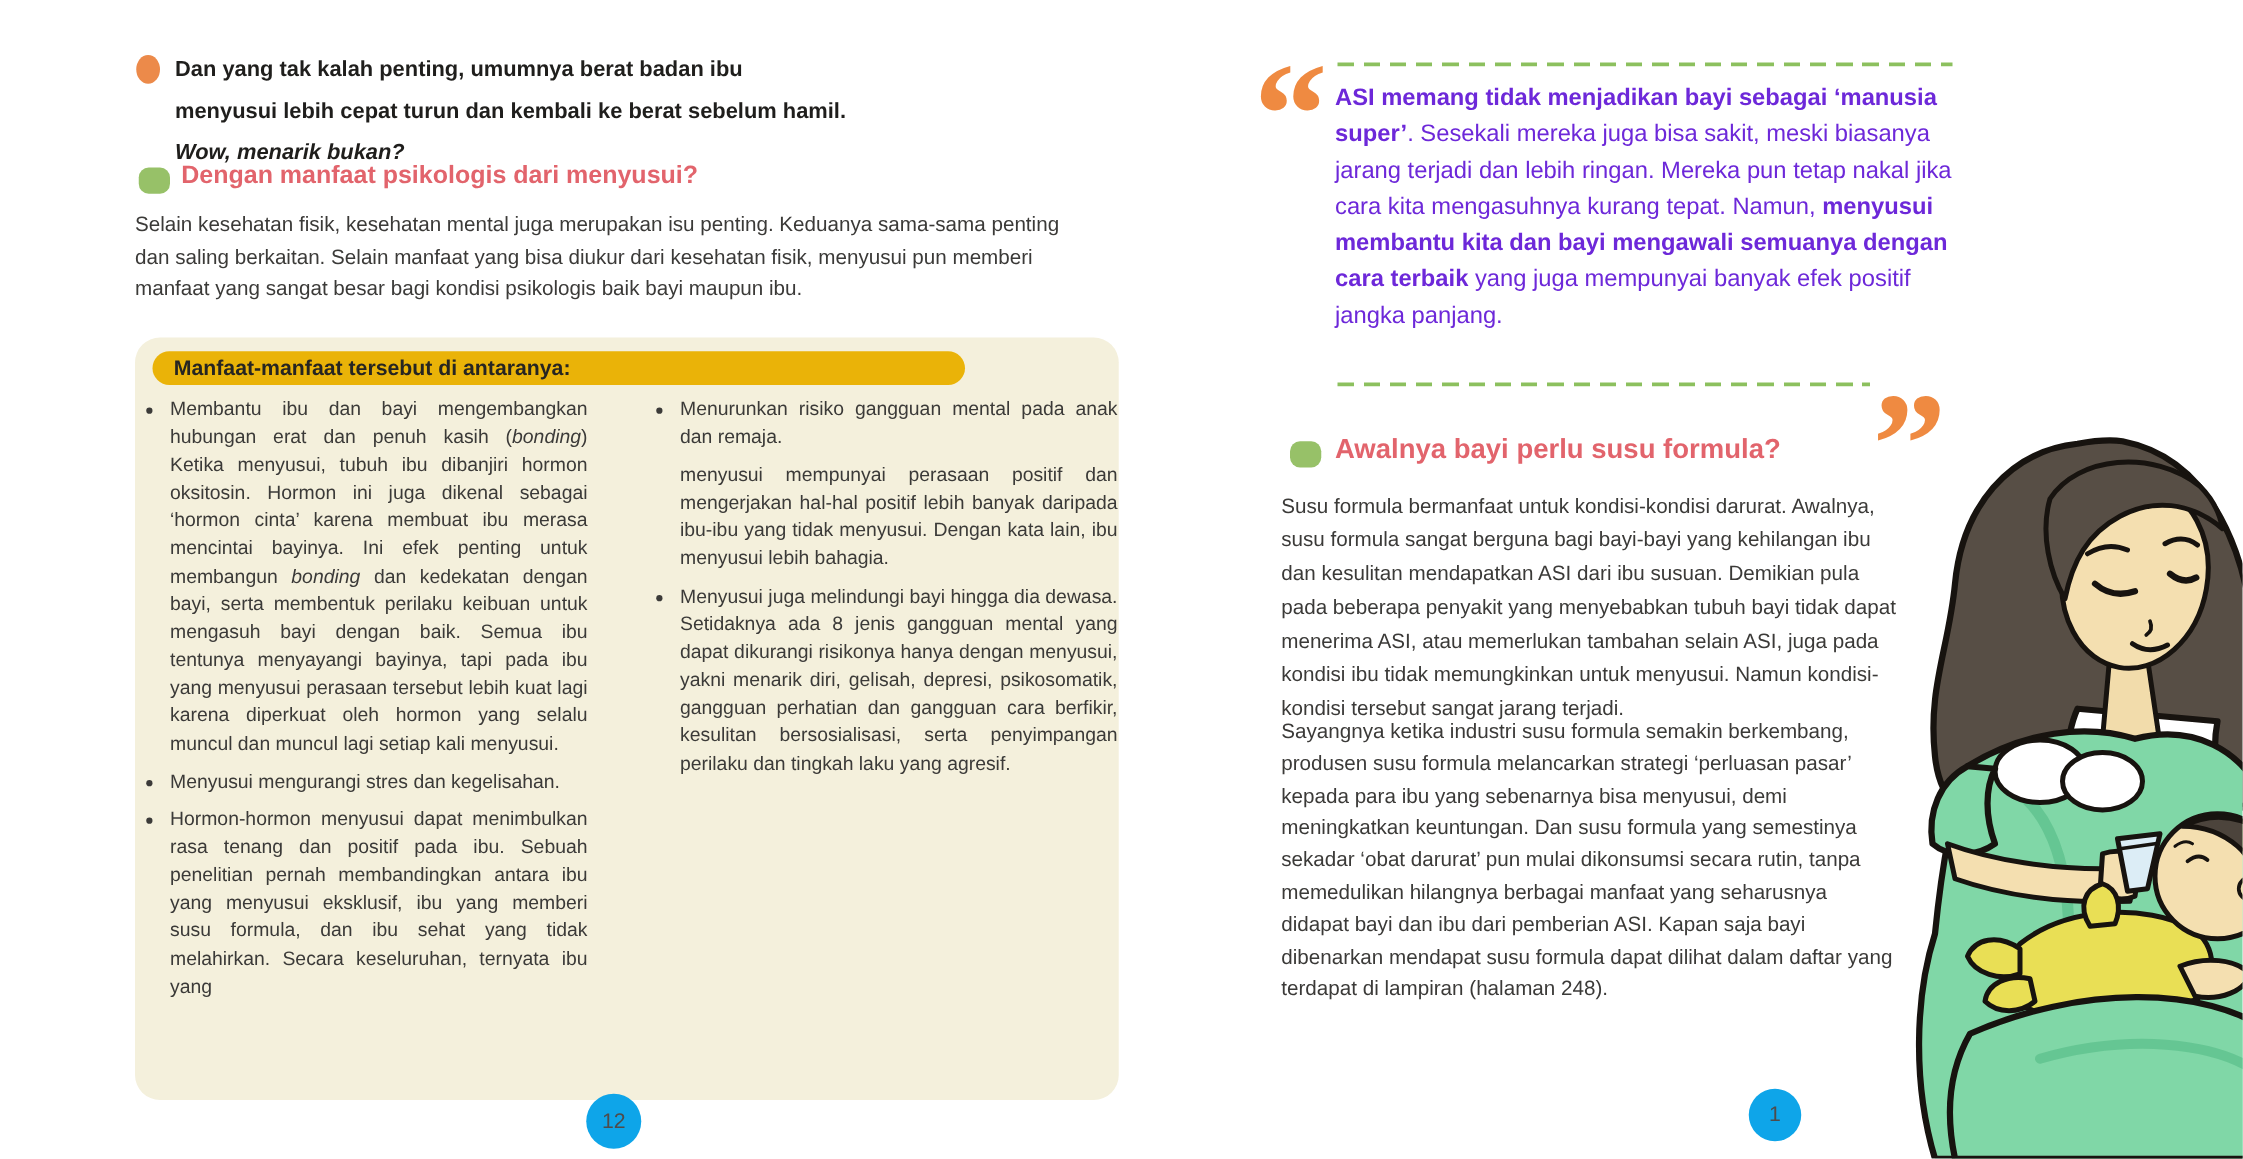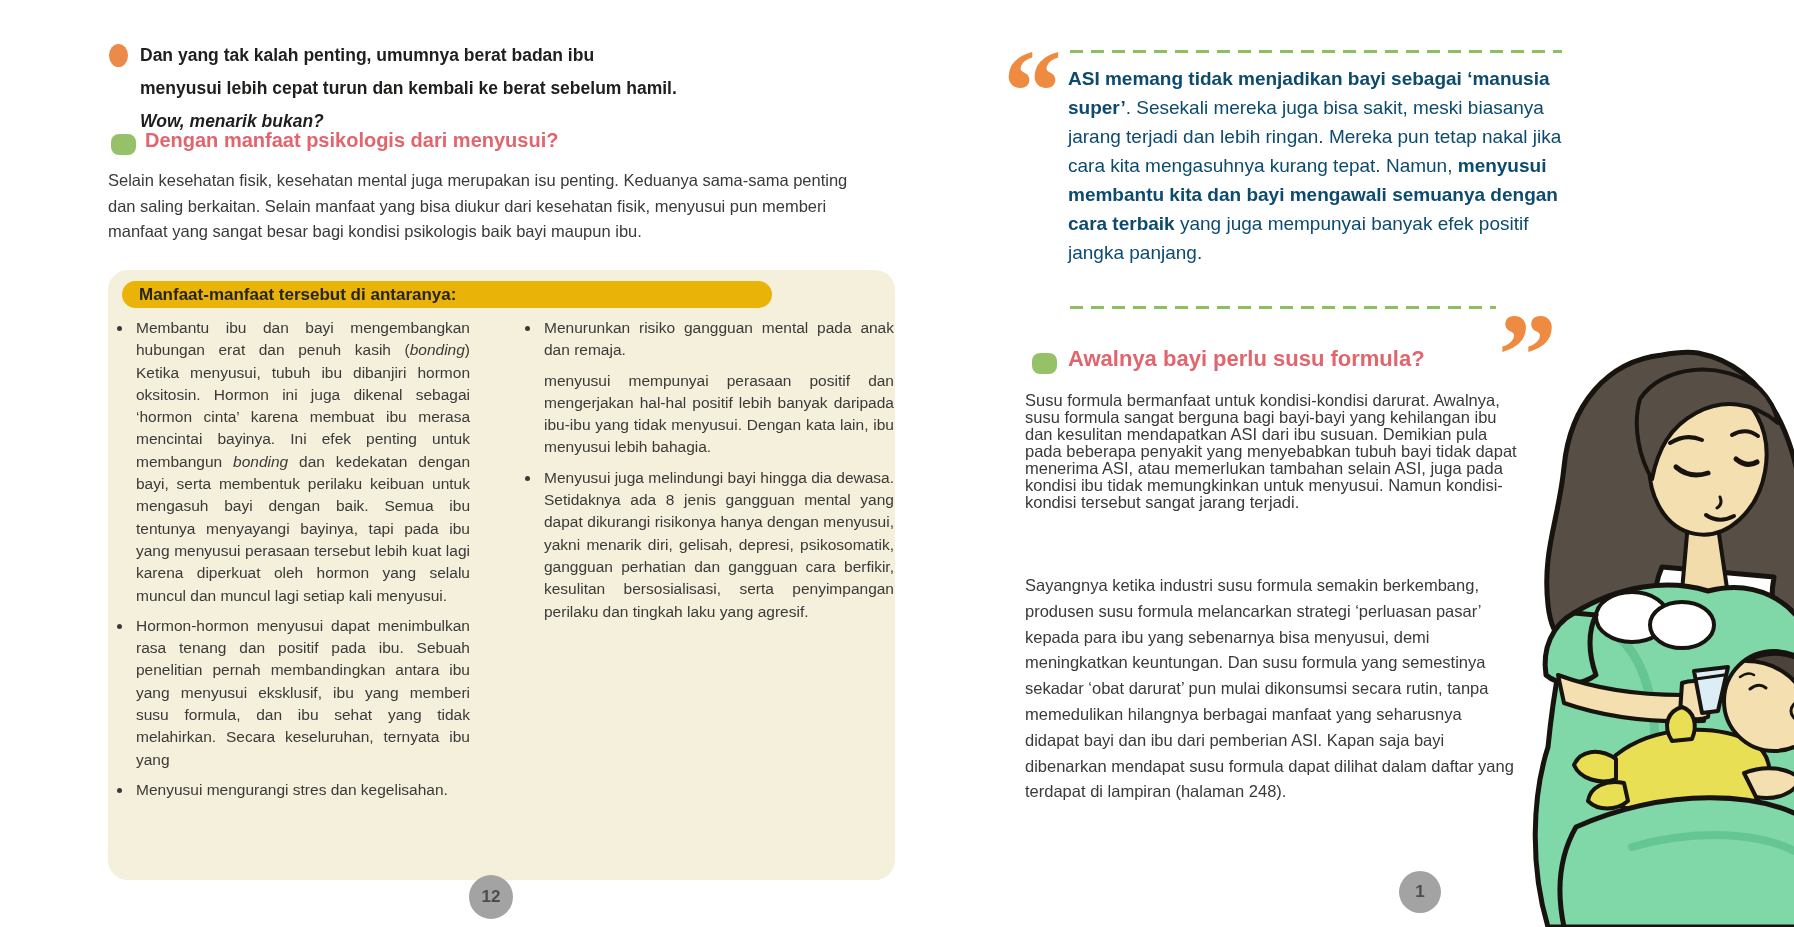--- a/index.html
+++ b/index.html
@@ -24,37 +24,37 @@
         font-size:17px;font-weight:700;color:#262522;line-height:27px;padding-left:17px;box-sizing:border-box;}
   .col{font-size:15.5px;line-height:22.3px;text-align:justify;}
   .col1{left:66px;top:317px;width:356px;}
   .col2{left:474px;top:317px;width:372px;}
   .li{display:flex;margin-bottom:8px;}
   .dot{flex:0 0 22px;position:relative;}
   .dot::before{content:"";position:absolute;left:3px;top:9px;width:5px;height:5px;border-radius:50%;background:#3b3a38;}
   .dot.empty::before{display:none;}
   .lt{flex:1;}
 
-  .page-badge{width:44px;height:44px;border-radius:50%;background:#a3a3a3;color:#4f4b4a;
-       font-size:17px;font-weight:700;display:flex;align-items:center;justify-content:center;}
+  .page-badge{width:44px;height:44px;border-radius:50%;background:#0ea5e9;color:#4f4b4a;
+       font-size:17px;font-weight:400;display:flex;align-items:center;justify-content:center;}
   .badge12{left:421px;top:875px;}
   .badge13{left:1351px;top:871px;width:42px;height:42px;}
 
   
   .dash{height:3px;background:repeating-linear-gradient(90deg,#8cc05e 0 13px,transparent 13px 21px);}
   .dash-top{left:1022px;top:50px;width:492px;}
   .dash-bottom{left:1022px;top:306px;width:426px;}
   .q-glyph{font-family:"Liberation Serif","DejaVu Serif",serif;font-weight:700;color:#ef8a41;
        font-size:118px;line-height:0;}
   .q-open{left:955px;top:92px;}
   .q-close{left:1450px;top:356px;}
-  .quote-text{left:1020px;top:64px;width:498px;font-size:19px;line-height:29px;color:#0c4a6e;}
+  .quote-text{left:1020px;top:64px;width:498px;font-size:19px;line-height:29px;color:#6d28d9;}
   .sec2-icon{left:984px;top:353px;}
   .sec2-title{left:1020px;top:346px;width:560px;font-size:22px;font-weight:700;color:#e2646c;}
-  .par1{left:977px;top:392px;width:492px;font-size:16.5px;line-height:17px;}
+  .par1{left:977px;top:392px;width:492px;font-size:16.5px;line-height:27px;}
   .par2{left:977px;top:573px;width:492px;font-size:16.5px;line-height:25.8px;}
 
   .illu{left:1464px;top:327px;width:330px;height:600px;}
 </style>
 </head>
 <body>
 
 <div id="canvas">
 
   <div>
@@ -70,25 +70,25 @@
     <div class="abs benefits-box"></div>
     <div class="abs pill">Manfaat-manfaat tersebut di antaranya:</div>
 
     <div class="abs col col1">
       <div class="li">
         <span class="dot"></span>
         <div class="lt"><span>Membantu ibu dan bayi mengembangkan hubungan erat dan penuh kasih (</span><span class="i">bonding</span><span>) Ketika menyusui, tubuh ibu dibanjiri hormon oksitosin. Hormon ini juga dikenal sebagai ‘hormon cinta’ karena membuat ibu merasa mencintai bayinya. Ini efek penting untuk membangun </span><span class="i">bonding</span><span> dan kedekatan dengan bayi, serta membentuk perilaku keibuan untuk mengasuh bayi dengan baik. Semua ibu tentunya menyayangi bayinya, tapi pada ibu yang menyusui perasaan tersebut lebih kuat lagi karena diperkuat oleh hormon yang selalu muncul dan muncul lagi setiap kali menyusui.</span></div>
       </div>
       <div class="li">
         <span class="dot"></span>
-        <div class="lt"><span>Hormon-hormon menyusui dapat menimbulkan rasa tenang dan positif pada ibu. Sebuah penelitian pernah membandingkan antara ibu yang menyusui eksklusif, ibu yang memberi susu formula, dan ibu sehat yang tidak melahirkan. Secara keseluruhan, ternyata ibu yang</span></div>
+        <div class="lt"><span>Menyusui mengurangi stres dan kegelisahan.</span></div>
       </div>
       <div class="li">
         <span class="dot"></span>
-        <div class="lt"><span>Menyusui mengurangi stres dan kegelisahan.</span></div>
+        <div class="lt"><span>Hormon-hormon menyusui dapat menimbulkan rasa tenang dan positif pada ibu. Sebuah penelitian pernah membandingkan antara ibu yang menyusui eksklusif, ibu yang memberi susu formula, dan ibu sehat yang tidak melahirkan. Secara keseluruhan, ternyata ibu yang</span></div>
       </div>
     </div>
 
     <div class="abs col col2">
       <div class="li">
         <span class="dot"></span>
         <div class="lt"><span>Menurunkan risiko gangguan mental pada anak dan remaja.</span></div>
       </div>
       <div class="li">
         <span class="dot empty"></span>

